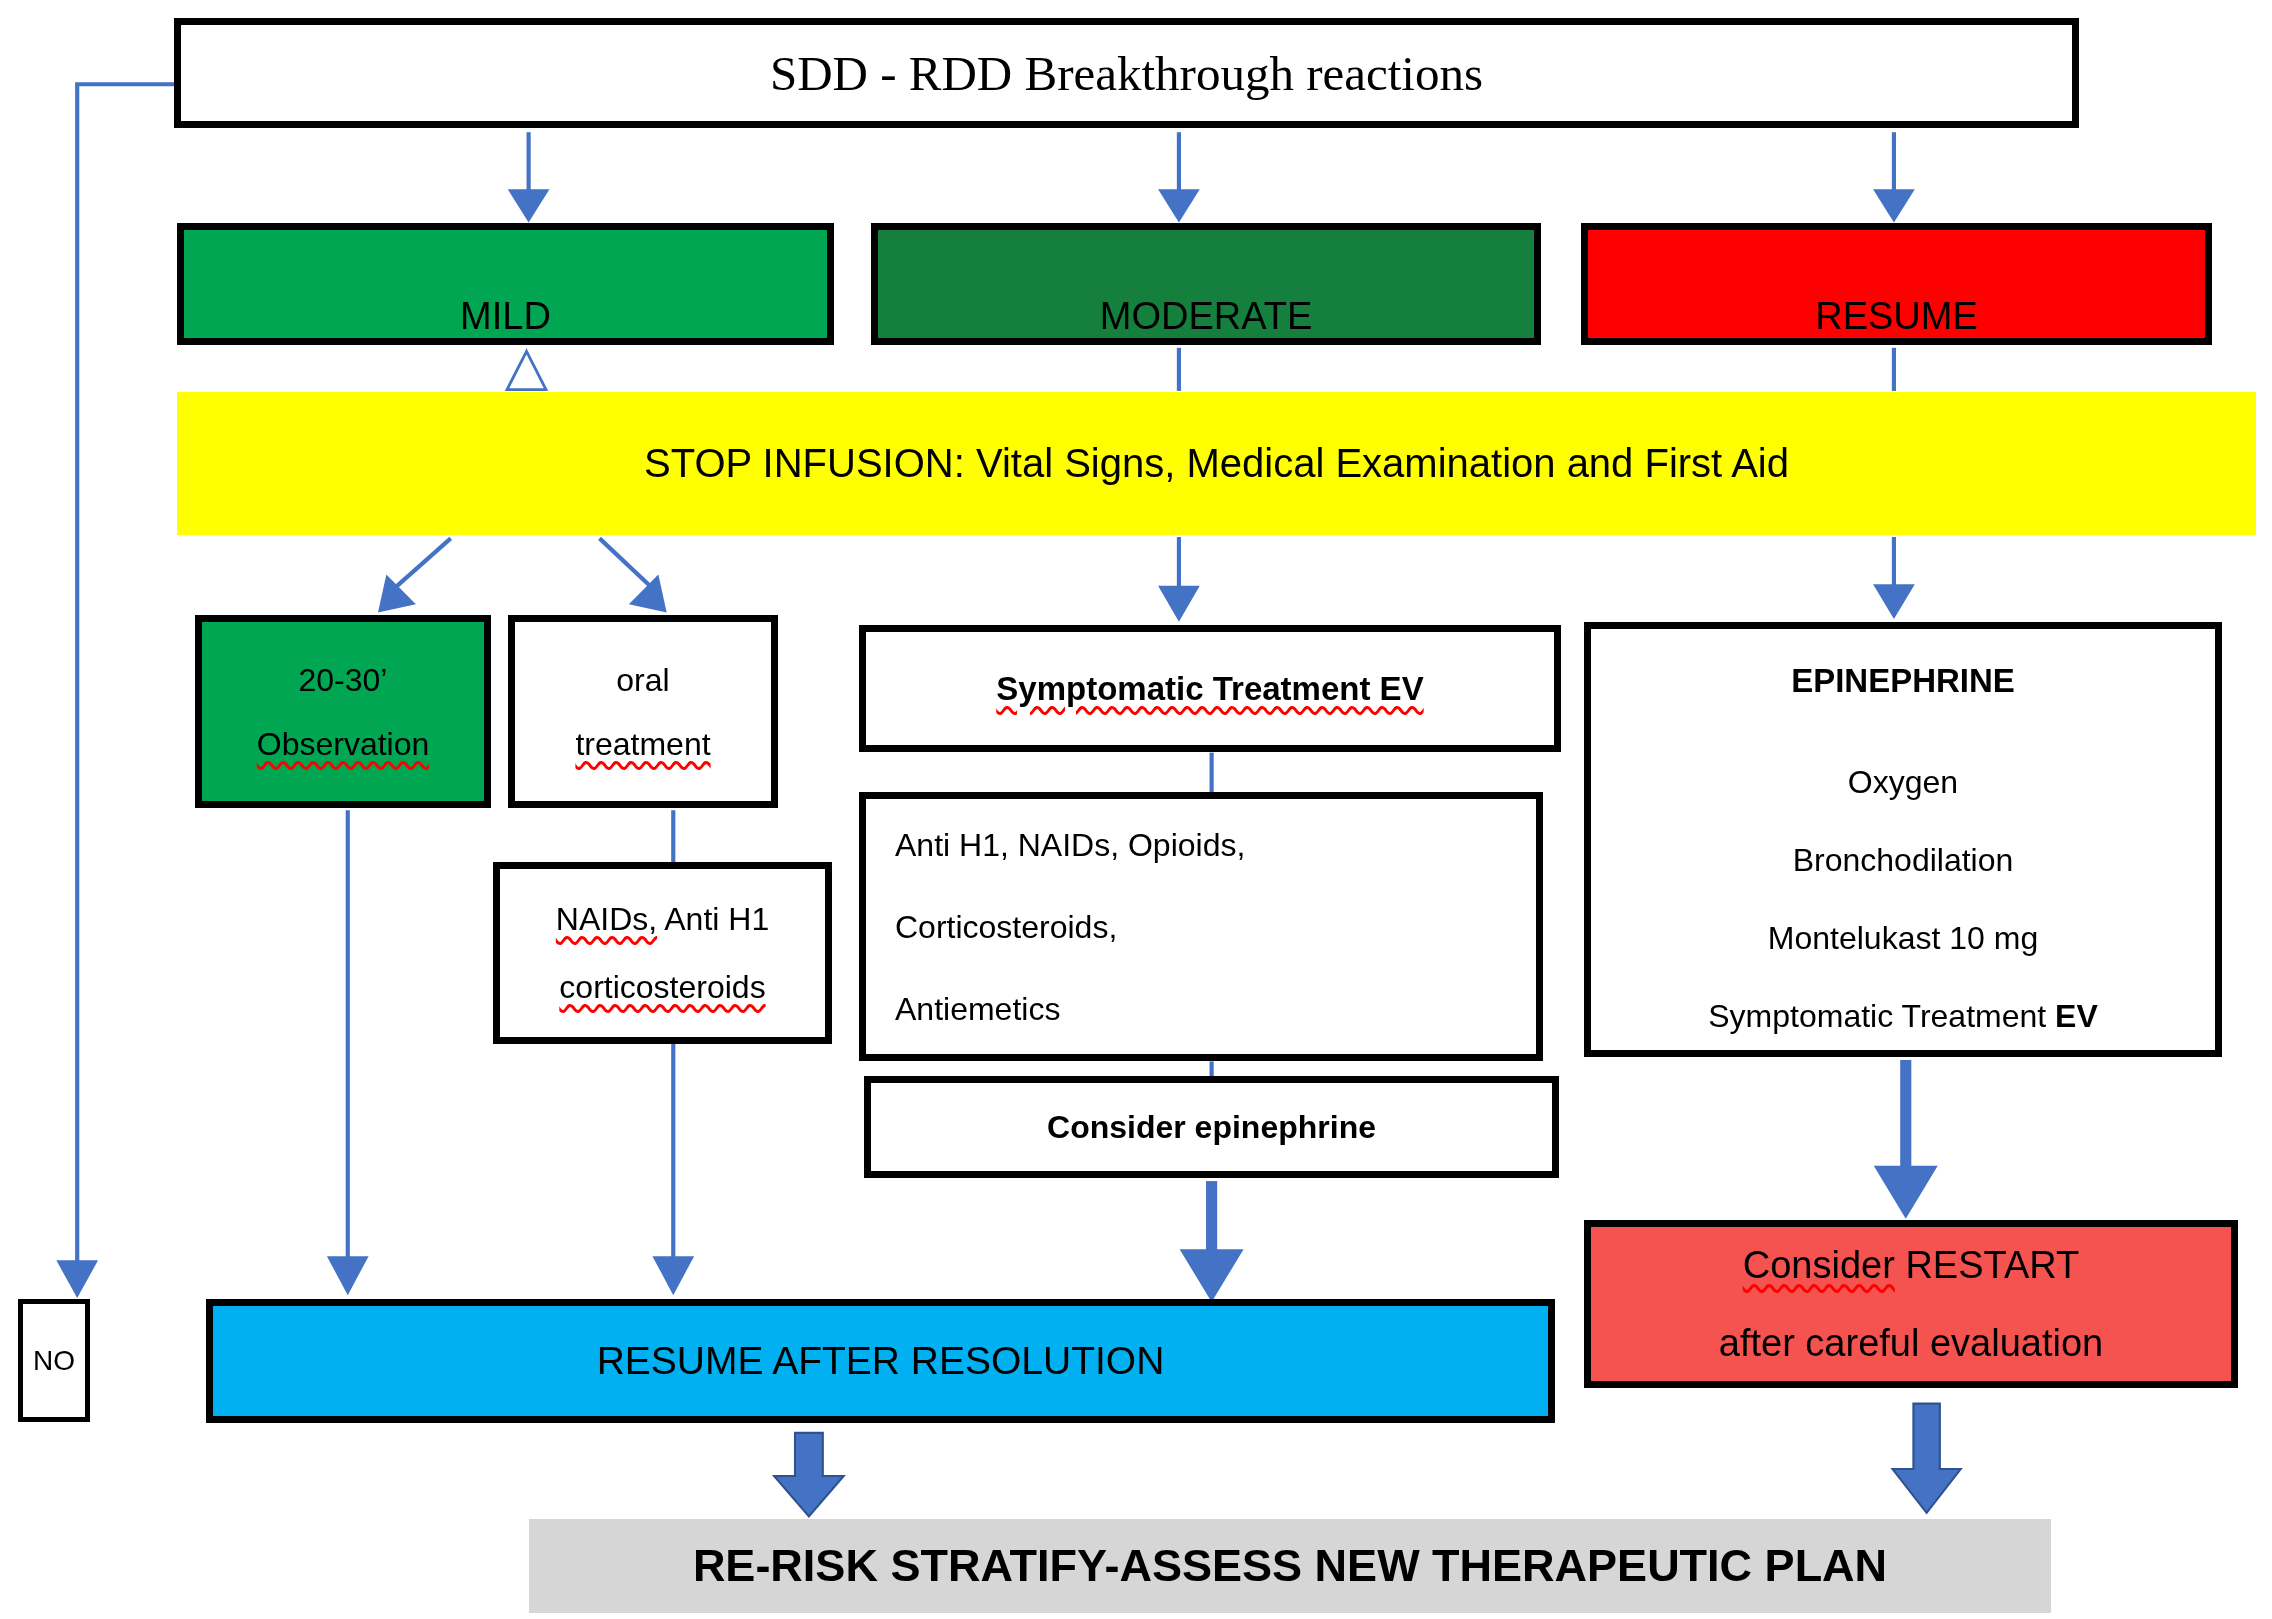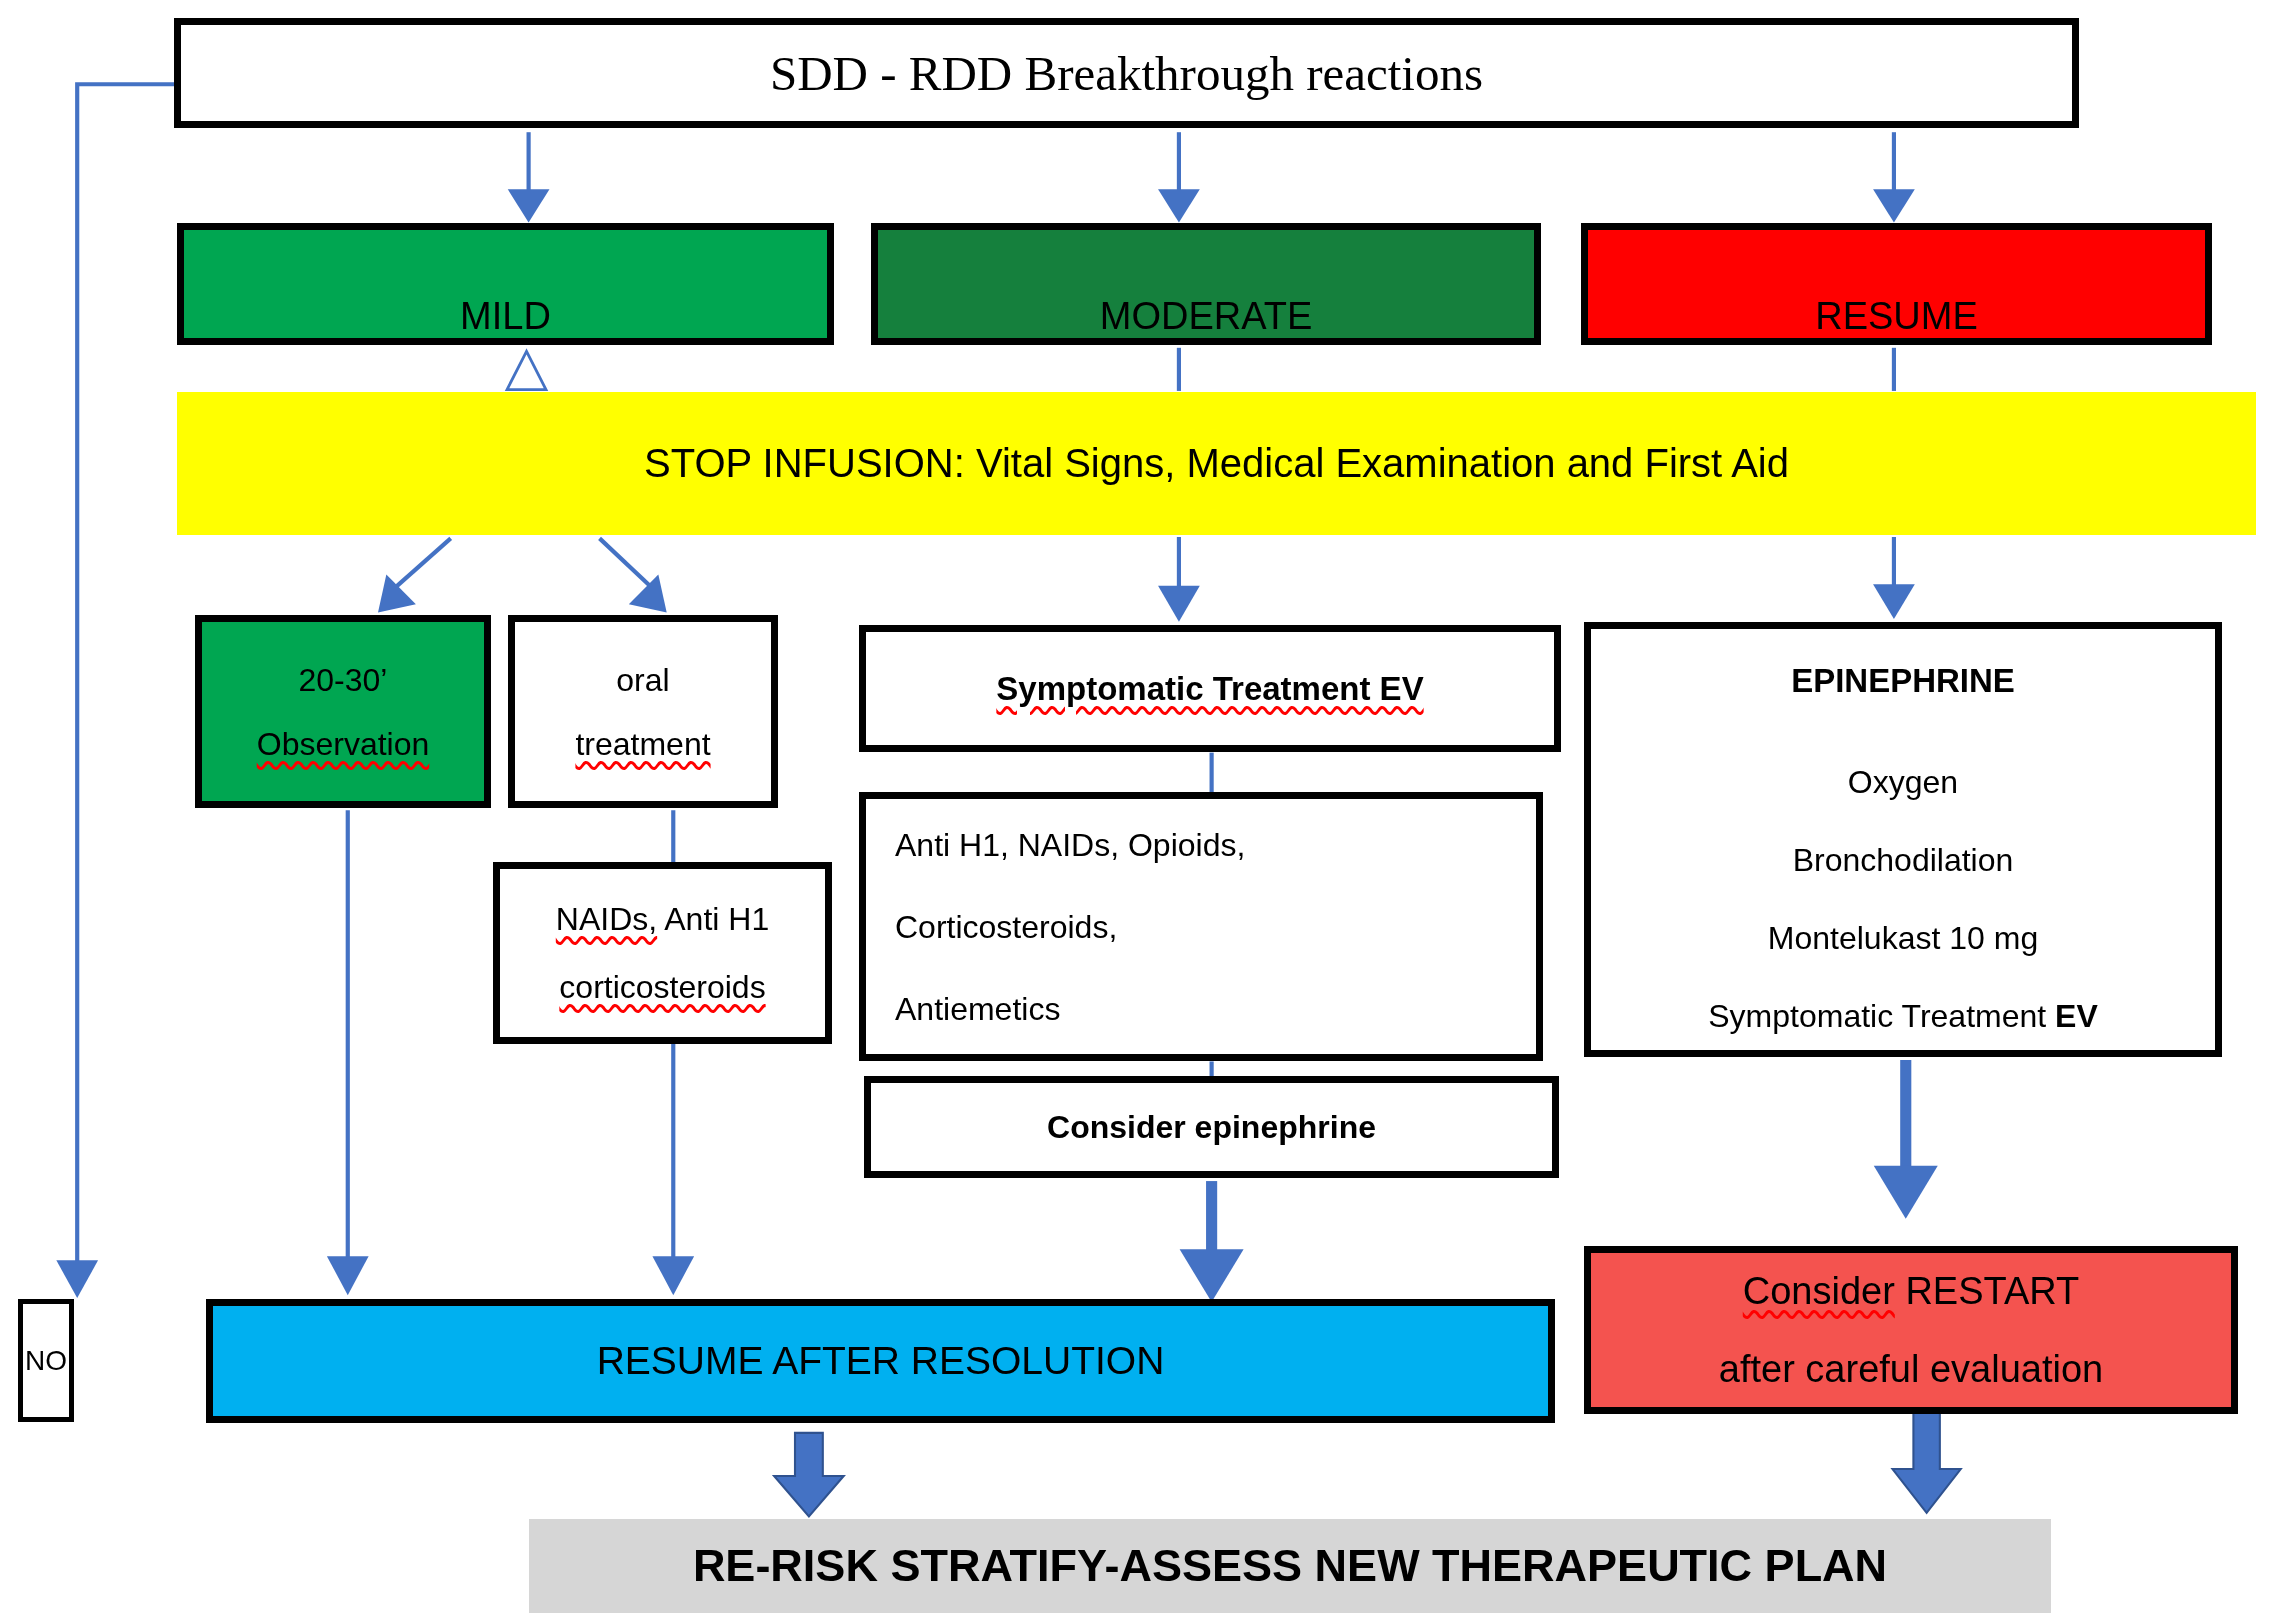--- a/index.html
+++ b/index.html
@@ -17,22 +17,22 @@
   .obs-box{left:195px;top:615px;width:296px;height:193px;background:#00A651;font-size:32px;line-height:64px;}
   .oral-box{left:508px;top:615px;width:270px;height:193px;font-size:32px;line-height:64px;}
   .naids-box{left:493px;top:862px;width:339px;height:182px;font-size:32px;line-height:68px;}
   .sympt-box{left:859px;top:625px;width:702px;height:127px;font-size:33px;font-weight:bold;}
   .drugs-box{left:859px;top:792px;width:684px;height:269px;font-size:32px;line-height:82px;justify-content:flex-start;text-align:left;padding-left:29px;}
   .consider-box{left:864px;top:1076px;width:695px;height:102px;font-size:32px;font-weight:bold;}
   .epi-box{left:1584px;top:622px;width:638px;height:435px;flex-direction:column;justify-content:flex-start;font-size:32px;gap:10px;}
   .epi-title{margin-top:19.5px;font-weight:bold;font-size:33px;line-height:63px;}
   .epi-gap{height:54px;}
   .epi-line{line-height:68px;}
-  .restart-box{left:1584px;top:1220px;width:654px;height:168px;background:#F4534F;font-size:38px;line-height:78px;flex-direction:column;margin-top:26px;}
-  .no-box{left:18px;top:1299px;width:56px;height:123px;border-width:5.6px;font-size:28px;}
+  .restart-box{left:1584px;top:1220px;width:654px;height:168px;background:#F4534F;font-size:38px;line-height:78px;flex-direction:column;}
+  .no-box{left:18px;top:1299px;width:72px;height:123px;border-width:5.6px;font-size:28px;}
   .resume-box{left:206px;top:1299px;width:1349px;height:124px;background:#00B0F0;font-size:39px;}
   .footer-bar{left:529px;top:1519px;width:1522px;height:94px;background:#D6D6D6;font-weight:bold;font-size:45px;}
   .sq{text-decoration:underline wavy #FF0000;text-decoration-thickness:2.8px;text-underline-offset:6.3px;}
   .col{display:flex;flex-direction:column;align-items:center;}
 </style>
 </head>
 <body>
 
 <div class="stage">
 

